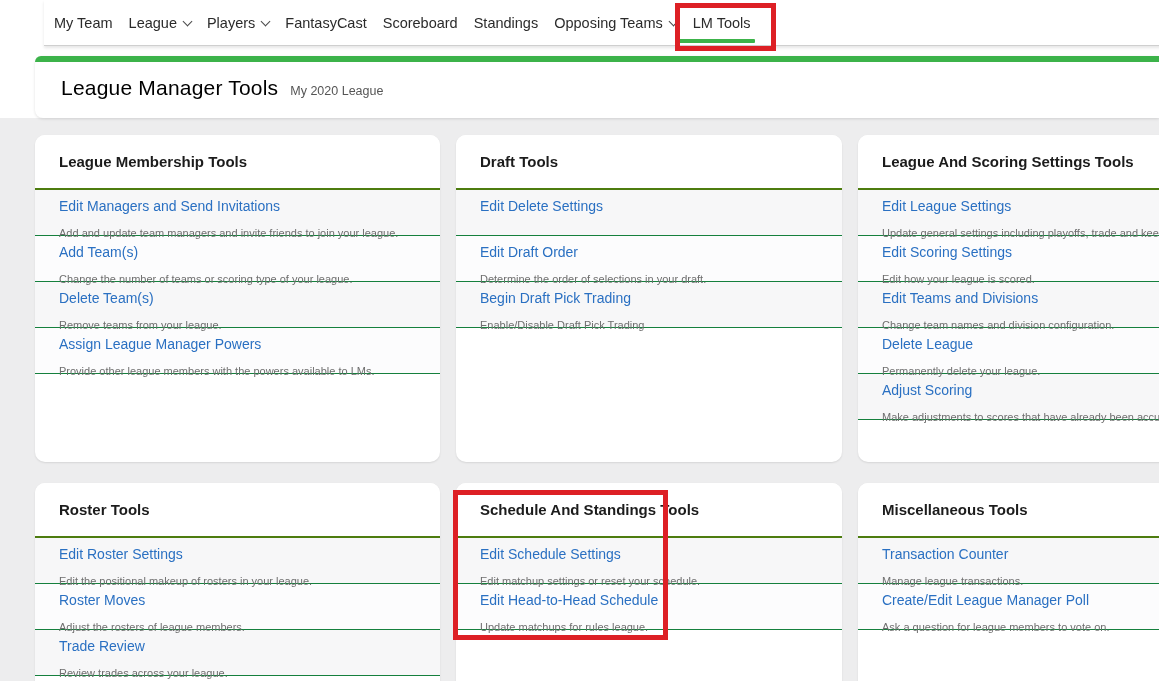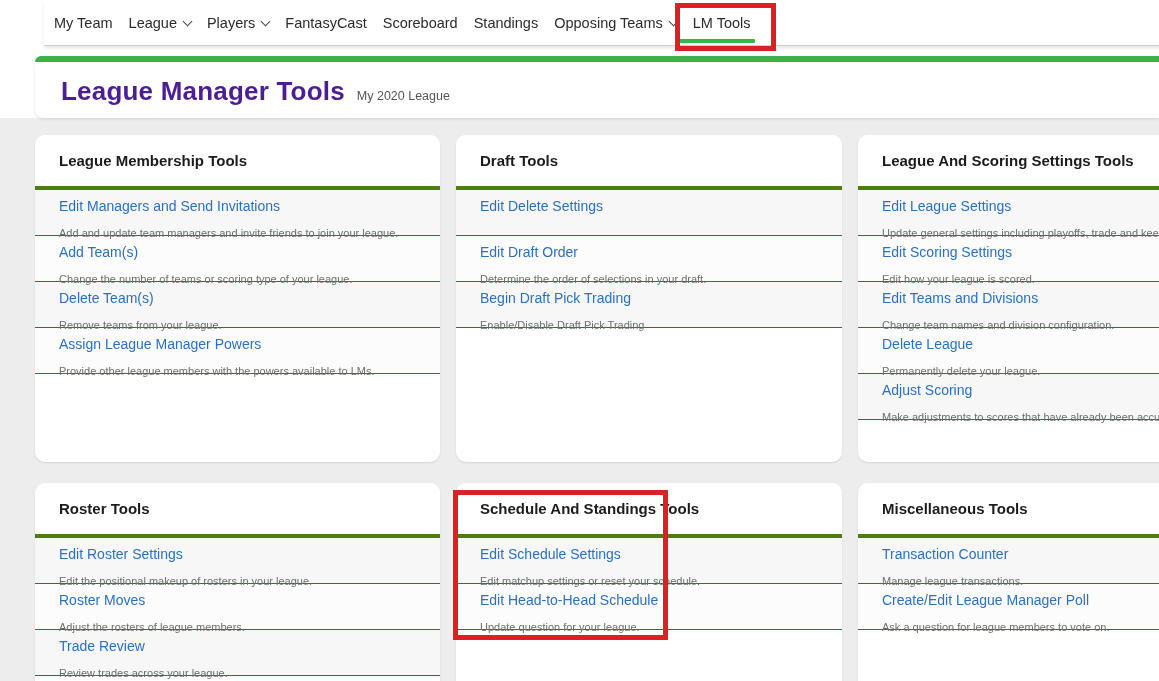--- a/index.html
+++ b/index.html
@@ -60,21 +60,21 @@
     z-index:5;
   }
   .header-accent {
     position:absolute; top:0; left:0; right:0; height:6px;
     background:#3cb34a; border-radius:8px 0 0 0;
   }
   .header-inner {
     display:flex; align-items:baseline; gap:12px;
     padding:20px 26px 0 26px;
   }
-  .page-title { font-size:26px; font-weight:700; color:#4c1d95; letter-spacing:0.2px; }
+  .page-title { font-size:21px; font-weight:400; color:#000000; letter-spacing:0.2px; }
   .page-subtitle { font-size:12.5px; color:#555; }
 
   
   .grid {
     position:absolute; top:135px; left:35px;
     display:grid;
     grid-template-columns:405px 386px 386px;
     grid-template-rows:327px 360px;
     column-gap:16px; row-gap:21px;
     z-index:6;
@@ -84,21 +84,21 @@
     border-radius:10px;
     box-shadow:0 1px 2px rgba(0,0,0,0.10);
     overflow:hidden;
     display:flex; flex-direction:column;
   }
   .card-header {
     height:55px; flex-shrink:0;
     display:flex; align-items:center;
     padding:0 24px;
     font-size:15px; font-weight:700; color:#1c1c1c;
-    border-bottom:4px solid #4d7c0f;
+    border-bottom:2px solid #4d7c0f;
     background:#fff;
   }
   .tool-row {
     height:46px; padding:7px 24px 0 24px;
     border-bottom:1px solid #15803d;
   }
   .rows .tool-row:nth-child(odd)  { background:#f7f7f8; }
   .rows .tool-row:nth-child(even) { background:#fcfcfd; }
   .tool-link {
     display:inline-block;
@@ -249,21 +249,21 @@
 
   <section class="card">
     <div class="card-header">Schedule And Standings Tools</div>
     <div class="rows">
       <div class="tool-row">
         <a class="tool-link">Edit Schedule Settings</a>
         <div class="tool-desc">Edit matchup settings or reset your schedule.</div>
       </div>
       <div class="tool-row">
         <a class="tool-link">Edit Head-to-Head Schedule</a>
-        <div class="tool-desc">Update question for your league.</div>
+        <div class="tool-desc">Update matchups for rules league.</div>
       </div>
     </div>
   </section>
 
   <section class="card">
     <div class="card-header">Miscellaneous Tools</div>
     <div class="rows">
       <div class="tool-row">
         <a class="tool-link">Transaction Counter</a>
         <div class="tool-desc">Manage league transactions.</div>

